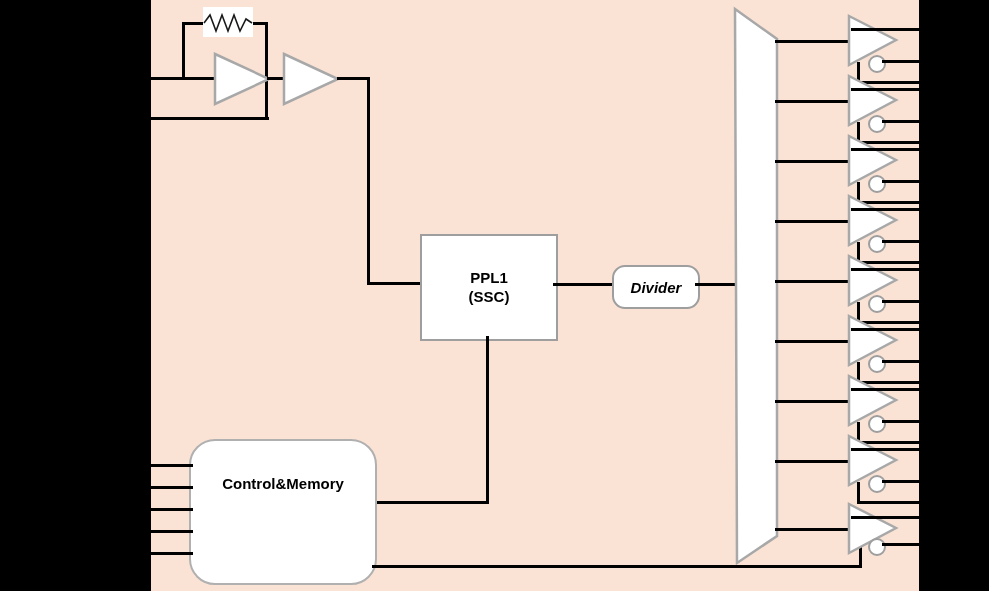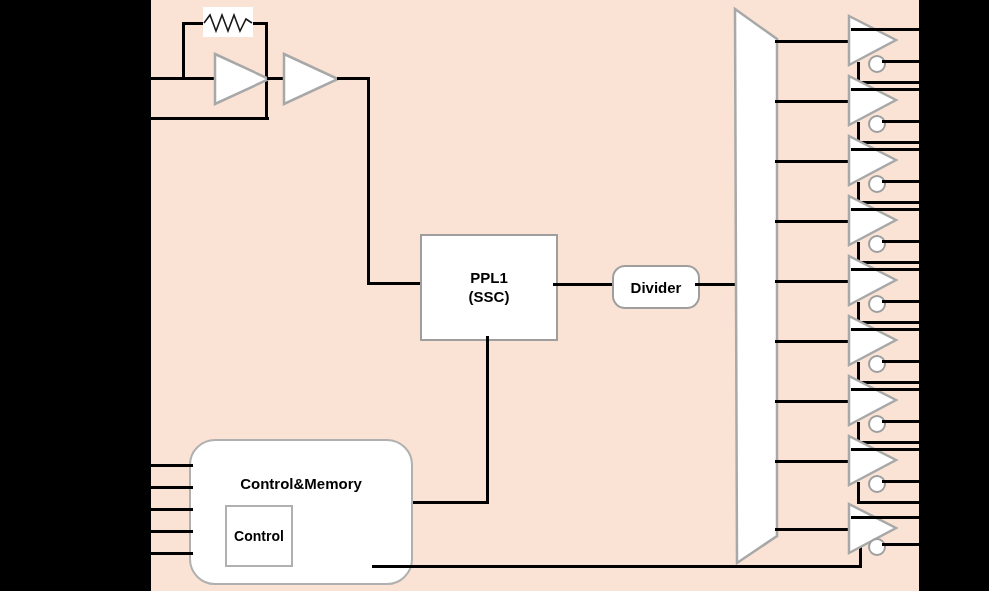--- a/index.html
+++ b/index.html
@@ -11,21 +11,21 @@
   .wire{position:absolute;background:#000;}
   .wire.h{height:3px;}
   .wire.v{width:3px;}
   .tri{position:absolute;}
   .tri svg{display:block;overflow:visible;}
   .boxr{position:absolute;background:#fff;border:2px solid #9e9e9e;
         display:flex;align-items:center;justify-content:center;
         text-align:center;color:#000;font-weight:bold;}
   .boxround{position:absolute;background:#fff;border:2px solid #9e9e9e;
         border-radius:13px;display:flex;align-items:center;justify-content:center;
-        text-align:center;color:#000;font-weight:bold;}
+        text-align:center;color:#000;font-weight:bold;font-style:italic;}
   .biground{position:absolute;background:#fff;border:2px solid #b0b0b0;
         border-radius:26px;}
   .cm-title{position:absolute;left:0;top:34px;width:100%;text-align:center;
         font-weight:bold;font-size:15px;color:#000;}
   .sub{position:absolute;border:2px solid #b0b0b0;background:#fff;
         display:flex;align-items:center;justify-content:center;
         font-weight:bold;font-size:14px;color:#000;}
   .res{position:absolute;background:#fff;}
   .res svg{display:block;}
   .bubble{position:absolute;border:2px solid #9e9e9e;background:#fff;
@@ -84,25 +84,22 @@
 
     <div class="boxround" style="left:461px;top:265px;width:84px;height:40px;font-size:15px;">
       <span>Divider</span>
     </div>
 
     <div class="wire h" style="left:544px;top:283px;width:44px;"></div>
 
     <div class="wire v" style="left:335px;top:336px;height:168px;"></div>
     <div class="wire h" style="left:221px;top:501px;width:117px;"></div>
 
-    <div class="biground" style="left:38px;top:439px;width:184px;height:142px;padding-left:36px;">
+    <div class="biground" style="left:38px;top:439px;width:184px;height:142px;">
       <div class="cm-title">Control&amp;Memory</div>
-      <div class="sub" style="left:34px;top:64px;width:64px;height:58px;">
-        <span>Control</span>
-      </div>
     </div>
 
     <div class="wire h" style="left:0px;top:464px;width:42px;"></div>
     <div class="wire h" style="left:0px;top:486px;width:42px;"></div>
     <div class="wire h" style="left:0px;top:508px;width:42px;"></div>
     <div class="wire h" style="left:0px;top:530px;width:42px;"></div>
     <div class="wire h" style="left:0px;top:552px;width:42px;"></div>
 
     <div class="wire h" style="left:221px;top:565px;width:490px;"></div>
     <div class="wire v" style="left:708px;top:512px;height:56px;"></div>

